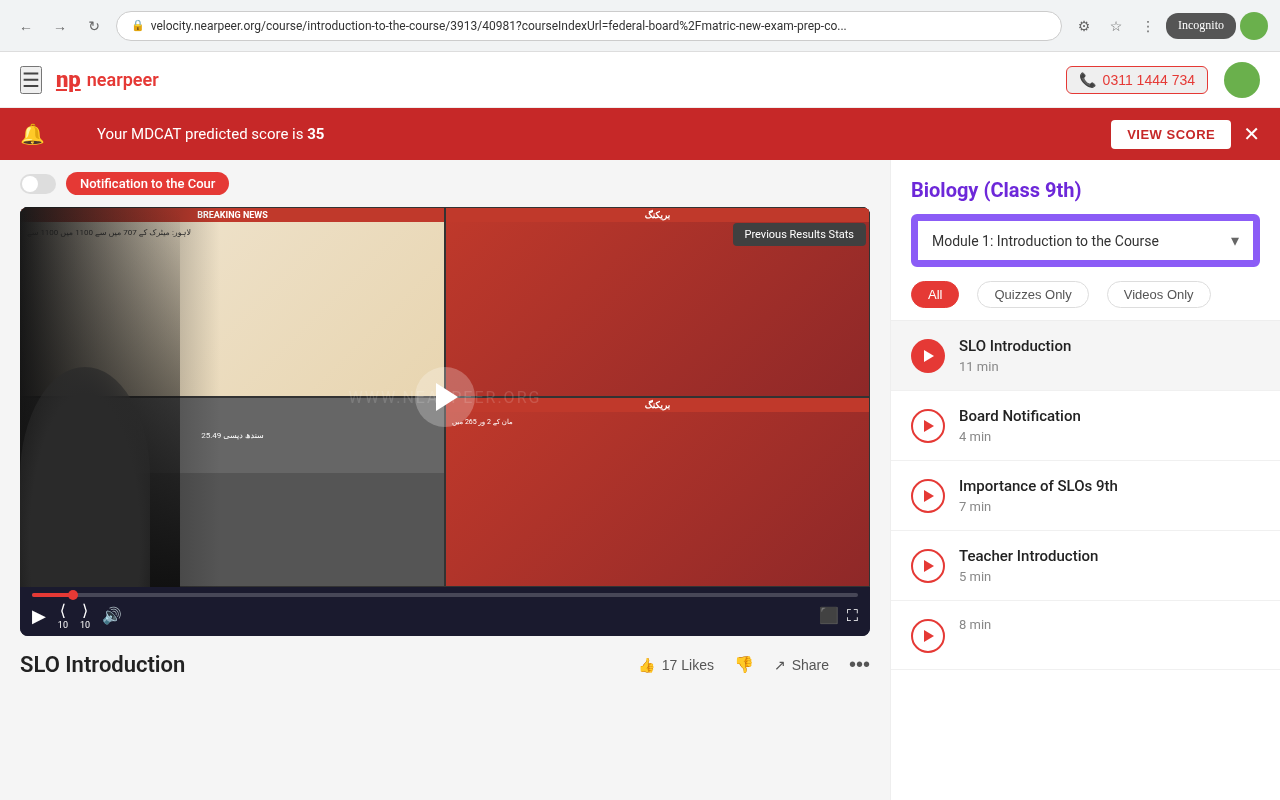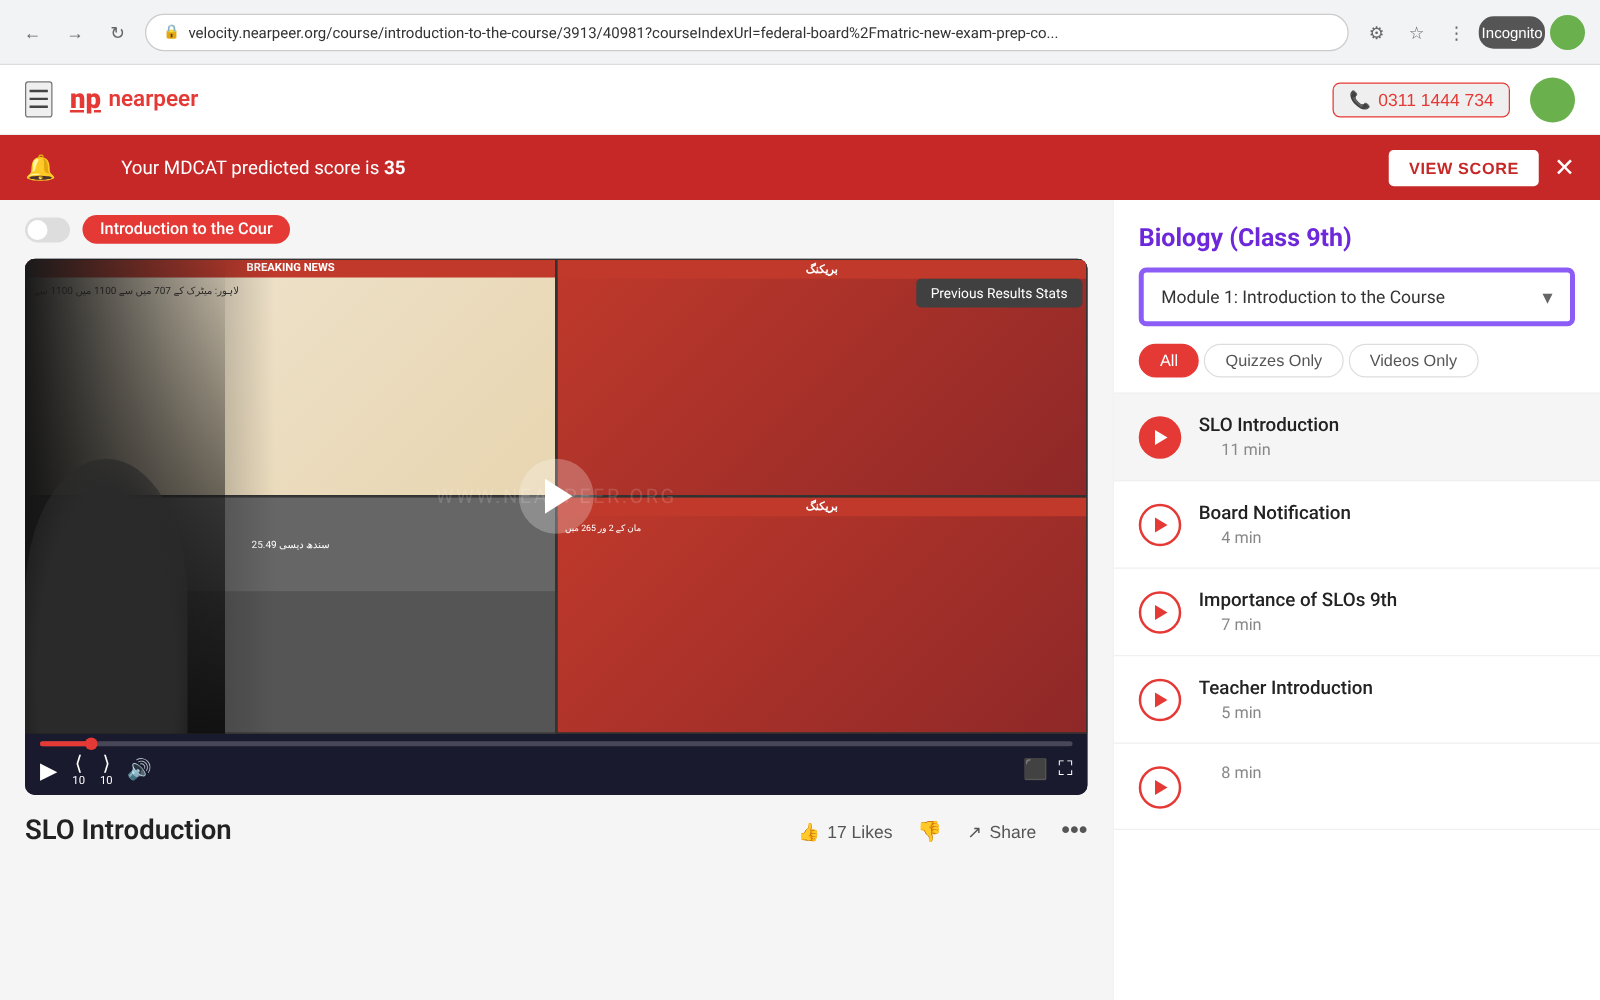--- a/index.html
+++ b/index.html
@@ -14,21 +14,21 @@
       padding: 0 12px;
       gap: 8px;
       border-bottom: 1px solid #ddd;
     }
     .browser-nav { display: flex; gap: 6px; align-items: center; }
     .nav-btn { width: 28px; height: 28px; border-radius: 50%; border: none; background: transparent; cursor: pointer; display: flex; align-items: center; justify-content: center; color: #666; font-size: 14px; }
     .address-bar { flex: 1; height: 30px; background: white; border: 1px solid #ccc; border-radius: 15px; padding: 0 14px; font-size: 12px; color: #333; display: flex; align-items: center; gap: 6px; }
     .address-bar .lock-icon { color: #555; font-size: 11px; }
     .browser-actions { display: flex; gap: 4px; align-items: center; }
     .browser-action-btn { width: 28px; height: 28px; border-radius: 50%; border: none; background: transparent; cursor: pointer; display: flex; align-items: center; justify-content: center; color: #666; font-size: 14px; }
-    .incognito-btn { background: #555; color: white; border-radius: 12px; padding: 2px 2px; font-size: 12px; height: 26px; border: none; }
+    .incognito-btn { background: #555; color: white; border-radius: 12px; padding: 2px 12px; font-size: 12px; height: 26px; border: none; font-family: Liberation Serif, serif; }
     .profile-circle { width: 28px; height: 28px; border-radius: 50%; background: #6ab04c; border: none; }
 
     
     .app { height: 748px; display: flex; flex-direction: column; }
 
     
     .top-nav {
       height: 56px;
       background: white;
       display: flex;
@@ -231,29 +231,29 @@
     .sidebar-header {
       padding: 18px 20px 12px;
       border-bottom: 1px solid #eee;
     }
     .course-title { font-size: 20px; font-weight: 700; color: #6d28d9; margin-bottom: 12px; }
     .module-selector {
       display: flex;
       align-items: center;
       justify-content: space-between;
       background: white;
-      border: 4px solid #8b5cf6;
+      border: 7px solid #8b5cf6;
       border-radius: 6px;
       padding: 10px 14px;
       cursor: pointer;
       margin-bottom: 14px;
     }
     .module-name { font-size: 14px; color: #333; }
     .chevron { font-size: 16px; color: #666; }
-    .filter-tabs { display: flex; gap: 4px; }
+    .filter-tabs { display: flex; gap: 18px; }
     .filter-tab { border: 1.5px solid #ddd; background: white; border-radius: 20px; padding: 5px 16px; font-size: 13px; color: #555; cursor: pointer; font-weight: 500; }
     .filter-tab.active { background: #e53935; color: white; border-color: #e53935; }
 
     
     .playlist { overflow-y: auto; flex: 1; }
     .playlist-item {
       display: flex;
       align-items: flex-start;
       padding: 16px 20px;
       gap: 14px;
@@ -270,21 +270,21 @@
       align-items: center;
       justify-content: center;
       flex-shrink: 0;
       margin-top: 2px;
     }
     .play-circle-icon { width: 0; height: 0; border-top: 6px solid transparent; border-bottom: 6px solid transparent; border-left: 10px solid white; margin-left: 2px; }
     .play-circle.outline { background: white; border: 2px solid #e53935; }
     .play-circle.outline .play-circle-icon { border-left-color: #e53935; }
     .item-info { flex: 1; }
     .item-title { font-size: 15px; font-weight: 500; color: #222; margin-bottom: 4px; }
-    .item-duration { font-size: 13px; color: #888; margin-left: 18px; }
+    .item-duration { font-size: 13px; color: #888; }
   </style>
 </head>
 <body>
 
 <div class="browser-bar">
   <div class="browser-nav">
     <button class="nav-btn">←</button>
     <button class="nav-btn">→</button>
     <button class="nav-btn">↻</button>
   </div>
@@ -336,21 +336,21 @@
   <div class="main-content">
 
     <div class="left-panel">
 
       <div class="breadcrumb-area">
         <div class="breadcrumb-toggle">
           <div class="toggle-switch">
             <div class="toggle-thumb"></div>
           </div>
         </div>
-        <div class="breadcrumb-pill">Introduction to the Cour</div>
+        <div class="breadcrumb-pill">Notification to the Cour</div>
       </div>
 
       <div class="video-container">
         <div class="video-thumb">
 
           <div class="video-grid">
             <div class="video-cell video-cell-1">
               <div class="news-header">BREAKING NEWS</div>
               <div class="news-content">
                 <div class="news-text">لاہور: میٹرک کے 707 میں سے 1100 میں 1100 سے</div>

